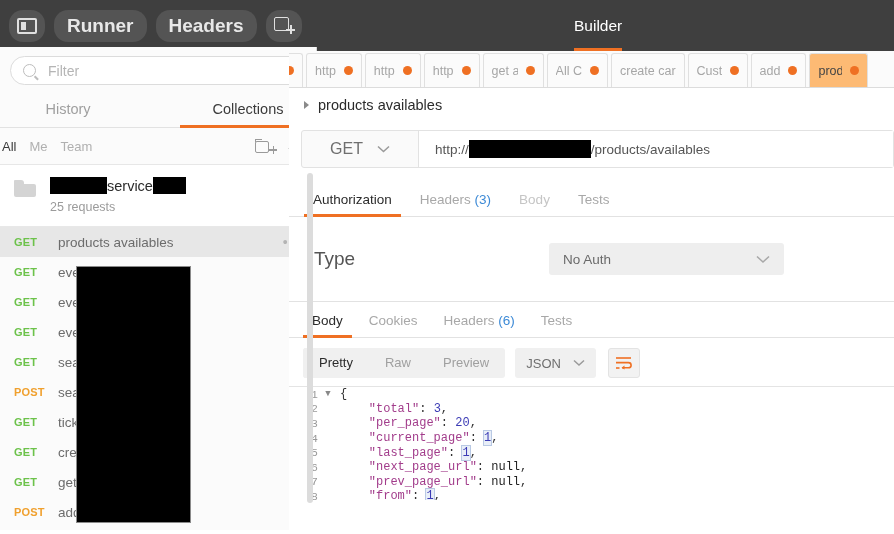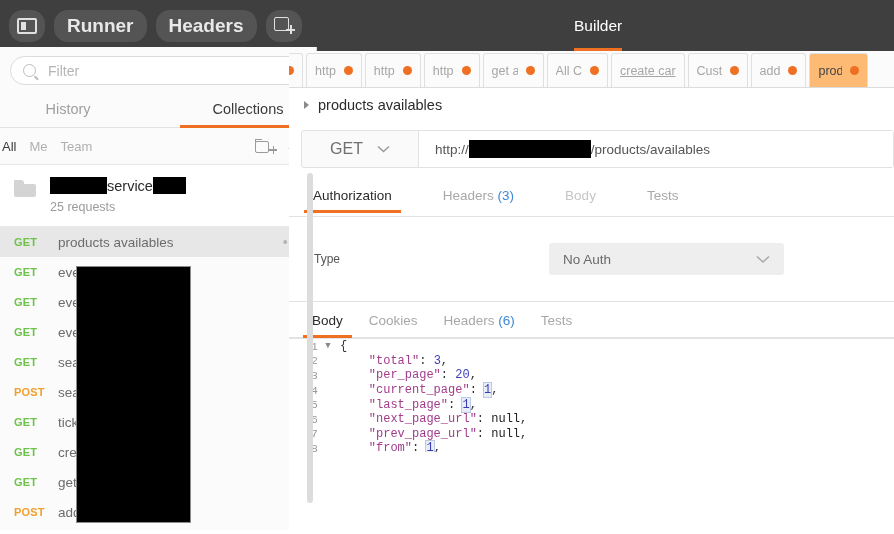--- a/index.html
+++ b/index.html
@@ -131,21 +131,21 @@
     height: 34px; min-width: 20px; background: #fbfbfb;
     border: 1px solid #e0e0e0; border-bottom: none;
     border-radius: 3px 3px 0 0;
     display: flex; align-items: center; padding: 0 8px; margin-right: 3px;
     font-size: 12.5px; color: #a6a6a6; cursor: pointer; flex: none;
     position: relative;
   }
   .rtab.active { background: #fdba74; color: #444; }
   .rtab .lbl { max-width: 44px; overflow: hidden; white-space: nowrap; }
   .rtab .dot { width: 9px; height: 9px; border-radius: 50%; background: #ef7023; margin-left: 8px; flex: none; }
-  .rtab.nodot { padding-right: 8px; text-decoration: underline; }
+  .rtab.nodot { padding-right: 8px; }
 
   .breadcrumb {
     height: 34px; display: flex; align-items: center; padding-left: 15px;
     background: #fff; font-size: 14.5px; color: #2b2b2b;
   }
   .bc-arrow {
     width: 0; height: 0; border-left: 5px solid #8a8a8a;
     border-top: 4px solid transparent; border-bottom: 4px solid transparent;
     margin-right: 9px;
   }
@@ -160,32 +160,32 @@
     border-right: 1px solid #e2e2e2; font-size: 16px; color: #6f6f6f; cursor: pointer;
   }
   .method-sel .caret { margin-left: 14px; }
   .url-input {
     flex: 1; display: flex; align-items: center; padding-left: 16px;
     background: #fff; font-size: 13.5px; color: #555; overflow: hidden; white-space: nowrap;
   }
 
   .req-tabs {
     margin-top: 15px; height: 34px; border-bottom: 1px solid #e2e2e2;
-    display: flex; align-items: center; padding-left: 10px; gap: 23px;
+    display: flex; align-items: flex-end; padding-left: 10px;
   }
   .rqtab {
     padding: 0 14px 9px 14px; font-size: 13.5px; color: #a8a8a8; cursor: pointer; position: relative;
   }
   .rqtab.active { color: #2b2b2b; }
   .rqtab.active:after { content:""; position:absolute; left:5px; right:5px; bottom:-1px; height:3px; background:#ef7023; }
   .badge { color: #3d8ad6; }
   .rqtab.dim { color: #c5c5c5; }
 
   .auth-area { height: 84px; display: flex; align-items: center; padding-left: 25px; }
-  .auth-label { font-size: 12px; color: #555; width: 235px; }
+  .auth-label { font-size: 19px; color: #555; width: 235px; }
   .auth-select {
     width: 235px; height: 32px; background: #eeeeee; border-radius: 3px;
     display: flex; align-items: center; justify-content: space-between;
     padding: 0 14px; font-size: 13.5px; color: #6a6a6a; cursor: pointer;
   }
 
   .resp-divider { height: 1px; background: #e2e2e2; }
 
   .resp-tabs {
     height: 36px; display: flex; align-items: flex-end;
@@ -457,20 +457,43 @@
       </div>
       <div class="rsptab">
         <span>Headers</span>
         <span class="badge">(6)</span>
       </div>
       <div class="rsptab">
         <span>Tests</span>
       </div>
     </div>
 
+    <div class="resp-toolbar">
+      <div class="seg">
+        <span class="seg-item active">Pretty</span>
+        <span class="seg-item">Raw</span>
+        <span class="seg-item">Preview</span>
+      </div>
+      <div class="fmt-sel">
+        <span>JSON</span>
+        <span class="caret">
+          <svg width="12" height="8" viewBox="0 0 12 8" class="caret-svg">
+            <path d="M1 1.5 L6 6 L11 1.5" stroke="#9a9a9a" stroke-width="1.5" fill="none"></path>
+          </svg>
+        </span>
+      </div>
+      <div class="wrap-btn">
+        <svg width="17" height="14" viewBox="0 0 17 14">
+          <path d="M1 2 H16" stroke="#ef7023" stroke-width="1.6"></path>
+          <path d="M1 6.6 H13.5 a2.6 2.6 0 0 1 0 5.2 H7" stroke="#ef7023" stroke-width="1.6" fill="none"></path>
+          <path d="M9.5 9.4 L6.5 11.8 L9.5 13.4 Z" fill="#ef7023"></path>
+          <path d="M1 12 H4.5" stroke="#ef7023" stroke-width="1.6"></path>
+        </svg>
+      </div>
+    </div>
 
     <div class="code-area">
       <div id="code-lines">
           <div class="code-row">
             <span class="gutter">1</span>
             <span class="fold">▼</span>
             <span class="codeline"><span class="k-punc">{</span></span>
           </div>
           <div class="code-row">
             <span class="gutter">2</span>

